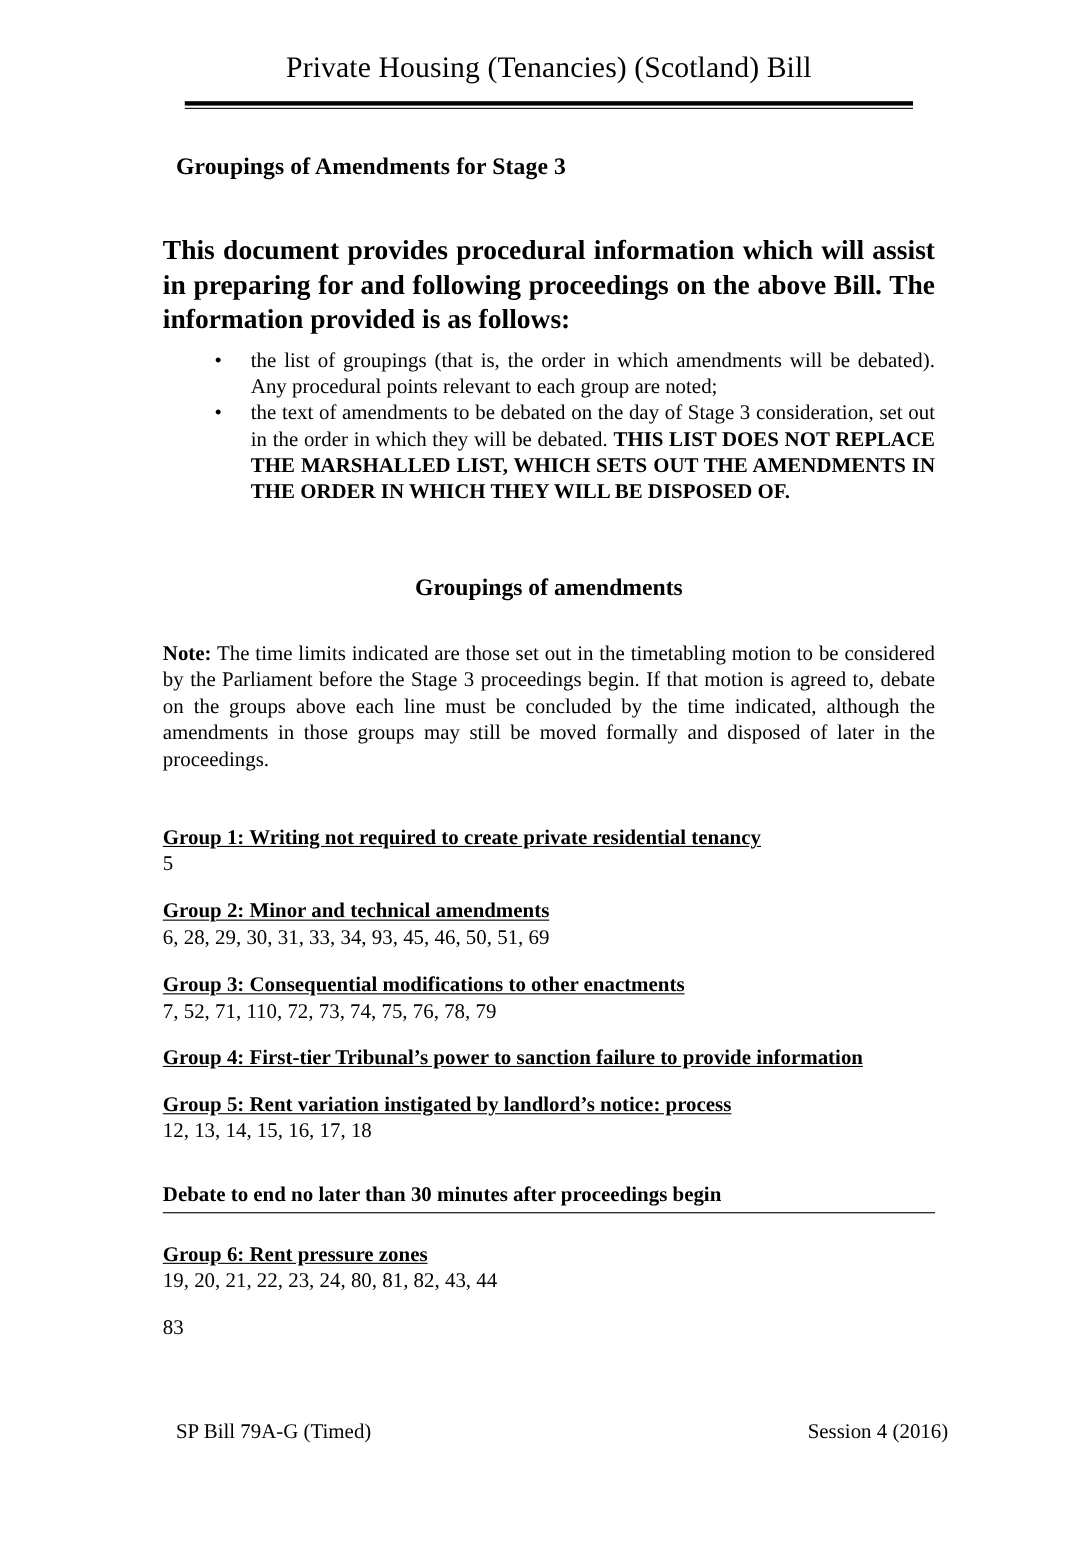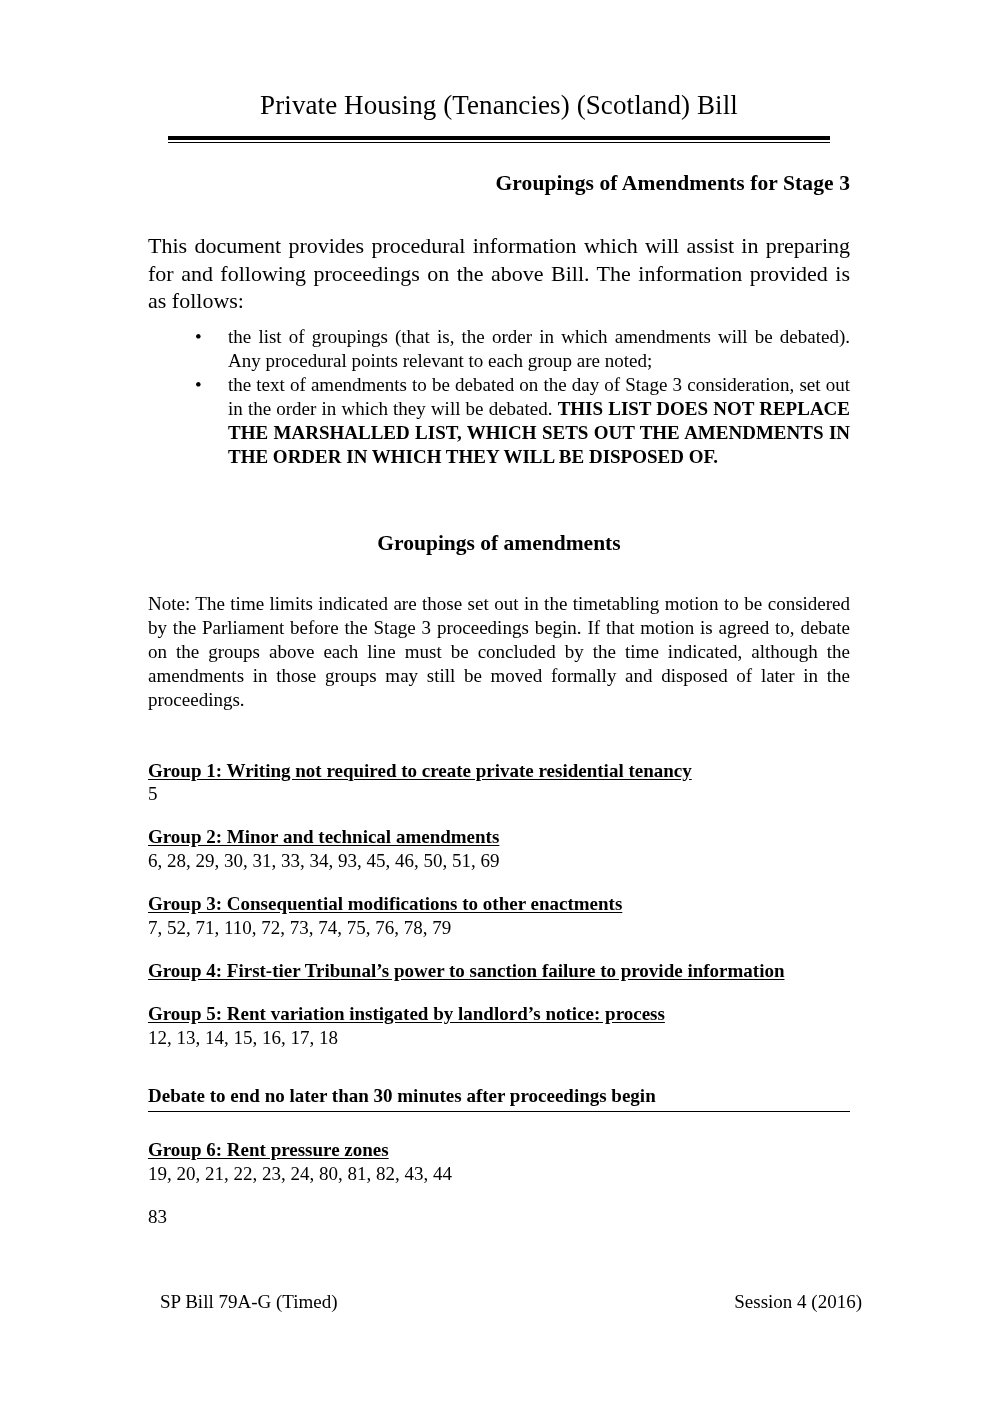--- a/index.html
+++ b/index.html
@@ -31,52 +31,53 @@
     top: 0;
     width: 702px;
   }
 
   
   .doc-title {
     text-align: center;
     font-size: 27px;
     line-height: 1.15;
     font-weight: normal;
-    margin: 12px;
-    padding-top: 78px;
+    margin: 0;
+    padding-top: 46px;
     letter-spacing: 0.1px;
   }
 
   .title-rule {
     margin: 15px auto 0 auto;
     width: 662px;
     border: 0;
     border-top: 4px solid #000;
     border-bottom: 1px solid #000;
     height: 2px;
     box-sizing: content-box;
     background: #fff;
   }
 
   .doc-subtitle {
-    text-align: right;
+    text-align: left;
     font-size: 21.5px;
     font-weight: bold;
-    margin: 0;
+    margin: 12px;
     padding-top: 28px;
     letter-spacing: 0.1px;
   }
 
   
   .intro {
     text-align: justify;
-    font-size: 22px;
+    font-size: 25px;
     line-height: 1.26;
     margin: 0;
     padding-top: 36px;
+    font-weight: bold;
   }
 
   ul.bullets {
     list-style: none;
     margin: 10px 0 0 0;
     padding: 0;
   }
   ul.bullets > li {
     position: relative;
     padding-left: 80px;
@@ -104,21 +105,21 @@
     padding-top: 62px;
   }
 
   .note {
     text-align: justify;
     font-size: 19px;
     line-height: 1.26;
     margin: 0;
     padding-top: 36px;
   }
-  .note b { font-weight: normal; }
+  .note b { font-weight: bold; }
 
   
   .groups {
     padding-top: 47px;
   }
   .group {
     margin-bottom: 19px;
   }
   .group-title {
     font-size: 19px;

